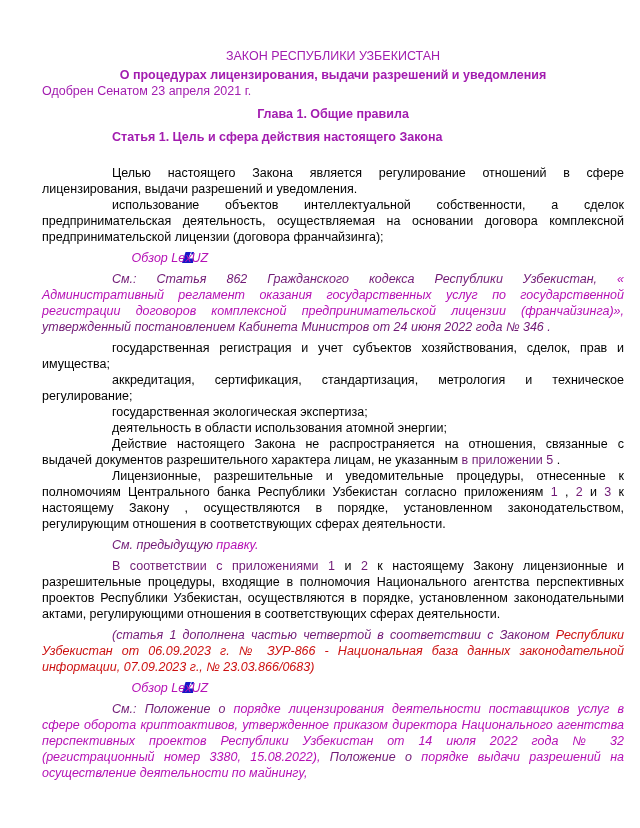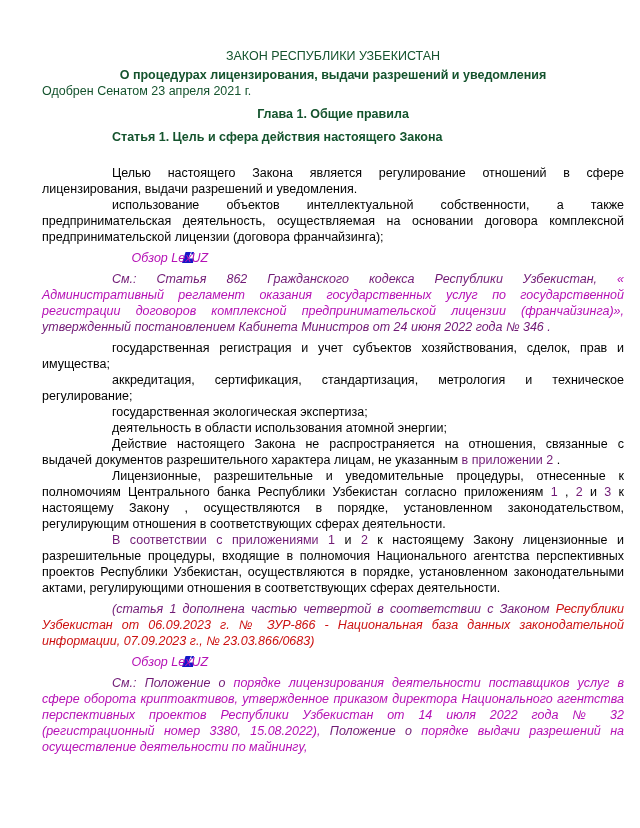--- a/index.html
+++ b/index.html
@@ -25,21 +25,21 @@
   p.title        { text-align: center; }
   p.subtitle     { text-align: center; margin-top: 3px; }
   p.meta         { text-align: left; }
   p.meta.first   { margin-top: 9px; }
   p.chapter      { text-align: center; margin-top: 7px; }
   p.article      { text-indent: 70px; margin-top: 7px; margin-bottom: 20px; }
   p.body         { text-align: justify; text-indent: 70px; }
   p.note         { text-align: justify; text-indent: 70px; margin: 5px 0; }
   p.lexuz        { text-indent: 70px; margin: 5px 0 1px 0; }
   .c-black   { color: #000000; }
-  .c-blue    { color: #14532d; }
+  .c-blue    { color: #a21caf; }
   .c-teal    { color: #701a75; }
   .c-magenta { color: #b511b5; }
   .c-red     { color: #cc1111; }
   .i { font-style: italic; }
   .b { font-weight: bold; }
   .lexuz-icon {
     display: inline-block;
     width: 12px;
     height: 11px;
     margin-right: 4px;
@@ -49,34 +49,35 @@
 </head>
 <body>
 
 <div id="page">
     <p class="blk title"><span class="c-blue">ЗАКОН РЕСПУБЛИКИ УЗБЕКИСТАН</span></p>
     <p class="blk subtitle"><span class="c-blue b">О процедурах лицензирования, выдачи разрешений и уведомления</span></p>
     <p class="blk meta"><span class="c-blue">Одобрен Сенатом 23 апреля 2021 г.</span></p>
     <p class="blk chapter"><span class="c-blue b">Глава 1. Общие правила</span></p>
     <p class="blk article"><span class="c-blue b">Статья 1. Цель и сфера действия настоящего Закона</span></p>
     <p class="blk body"><span class="c-black">Целью настоящего Закона является регулирование отношений в сфере лицензирования, выдачи разрешений и уведомления.</span></p>
-    <p class="blk body"><span class="c-black">использование объектов интеллектуальной собственности, а также предпринимательская деятельность, осуществляемая на основании договора комплексной предпринимательской лицензии (договора франчайзинга);</span></p>
+    <p class="blk body"><span class="c-black">использование объектов интеллектуальной собственности, а сделок предпринимательская деятельность, осуществляемая на основании договора комплексной предпринимательской лицензии (договора франчайзинга);</span></p>
     <p class="blk lexuz">
   <span class="lexuz-icon"><svg width="12" height="11" viewBox="0 0 12 11" xmlns="http://www.w3.org/2000/svg">
           <polygon points="3.6,0 9,0 6.2,6.6 12,6.6 10.9,11 0,11" fill="#1418c8"></polygon>
           <polygon points="9.6,0 12,0 11.4,2.4 9,2.4" fill="#1418c8"></polygon>
         </svg></span>
 <span class="c-magenta i">Обзор LexUZ</span></p>
     <p class="blk note"><span class="c-teal i">См.: Статья 862 Гражданского кодекса Республики Узбекистан, </span><span class="c-magenta i">« Административный регламент оказания государственных услуг по государственной регистрации договоров комплексной предпринимательской лицензии (франчайзинга)», </span><span class="c-teal i">утвержденный постановлением Кабинета Министров от 24 июня 2022 года № 346 .</span></p>
     <p class="blk body"><span class="c-black">государственная регистрация и учет субъектов хозяйствования, сделок, прав и имущества;</span></p>
     <p class="blk body"><span class="c-black">аккредитация, сертификация, стандартизация, метрология и техническое регулирование;</span></p>
     <p class="blk body"><span class="c-black">государственная экологическая экспертиза;</span></p>
     <p class="blk body"><span class="c-black">деятельность в области использования атомной энергии;</span></p>
-    <p class="blk body"><span class="c-black">Действие настоящего Закона не распространяется на отношения, связанные с выдачей документов разрешительного характера лицам, не указанным </span><span class="c-teal">в приложении 2</span><span class="c-black"> .</span></p>
+    <p class="blk body"><span class="c-black">Действие настоящего Закона не распространяется на отношения, связанные с выдачей документов разрешительного характера лицам, не указанным </span><span class="c-teal">в приложении 5</span><span class="c-black"> .</span></p>
     <p class="blk body"><span class="c-black">Лицензионные, разрешительные и уведомительные процедуры, отнесенные к полномочиям Центрального банка Республики Узбекистан согласно приложениям </span><span class="c-teal">1</span><span class="c-black"> , </span><span class="c-teal">2</span><span class="c-black"> и </span><span class="c-teal">3</span><span class="c-black"> к настоящему Закону , осуществляются в порядке, установленном законодательством, регулирующим отношения в соответствующих сферах деятельности.</span></p>
+    <p class="blk note"><span class="c-teal i">См. предыдущую </span><span class="c-magenta i">правку.</span></p>
     <p class="blk body"><span class="c-teal">В соответствии с приложениями 1</span><span class="c-black"> и </span><span class="c-teal">2</span><span class="c-black"> к настоящему Закону лицензионные и разрешительные процедуры, входящие в полномочия Национального агентства перспективных проектов Республики Узбекистан, осуществляются в порядке, установленном законодательными актами, регулирующими отношения в соответствующих сферах деятельности.</span></p>
     <p class="blk note"><span class="c-teal i">(статья 1 дополнена частью четвертой в соответствии с Законом </span><span class="c-red i">Республики Узбекистан от 06.09.2023 г. № ЗУР-866 - Национальная база данных законодательной информации, 07.09.2023 г., № 23.03.866/0683)</span></p>
     <p class="blk lexuz">
   <span class="lexuz-icon"><svg width="12" height="11" viewBox="0 0 12 11" xmlns="http://www.w3.org/2000/svg">
           <polygon points="3.6,0 9,0 6.2,6.6 12,6.6 10.9,11 0,11" fill="#1418c8"></polygon>
           <polygon points="9.6,0 12,0 11.4,2.4 9,2.4" fill="#1418c8"></polygon>
         </svg></span>
 <span class="c-magenta i">Обзор LexUZ</span></p>
     <p class="blk note"><span class="c-teal i">См.: </span><span class="c-teal i">Положение о</span><span class="c-magenta i"> порядке лицензирования деятельности поставщиков услуг в сфере оборота криптоактивов, утвержденное приказом директора Национального агентства перспективных проектов Республики Узбекистан от 14 июля 2022 года № 32 (регистрационный номер 3380, 15.08.2022), </span><span class="c-teal i">Положение о</span><span class="c-magenta i"> порядке выдачи разрешений на осуществление деятельности по майнингу,</span></p>
   </div>

